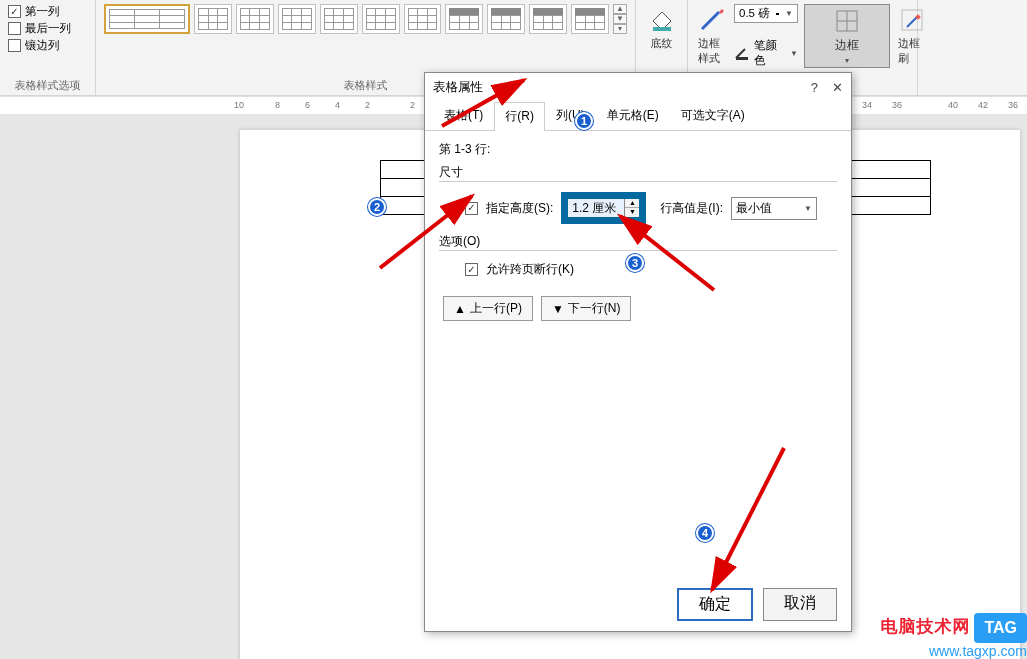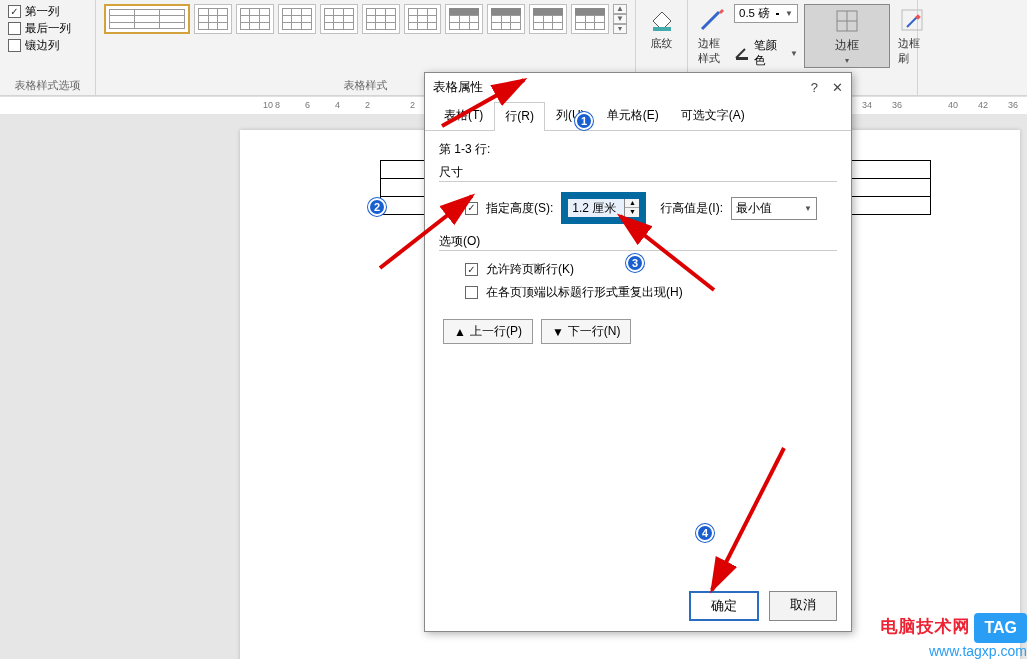--- a/index.html
+++ b/index.html
@@ -61,21 +61,21 @@
 .row { display:flex; align-items:center; gap:8px; margin:6px 0 6px 26px; }
 .spin { border:7px solid #0369a1; background:#e8f0fb; display:inline-flex; align-items:center; }
 .spin input { border:none; width:56px; padding:2px 4px; font-size:12px; background:transparent; outline:none; }
 .spin .sp-btns { display:flex; flex-direction:column; border-left:1px solid #888; }
 .spin .sp-b { width:14px; height:9px; font-size:7px; text-align:center; line-height:8px; background:#f4f4f4; border-bottom:1px solid #aaa; }
 .spin .sp-b:last-child { border-bottom:none; }
 .sel { border:1px solid #888; padding:2px 4px; font-size:12px; min-width:86px; display:inline-flex; justify-content:space-between; align-items:center; background:#fff; }
 .nav-btns { display:flex; gap:8px; margin-top:8px; }
 .nav-btn { border:1px solid #999; background:#f6f6f6; padding:3px 10px; font-size:12px; display:inline-flex; align-items:center; gap:4px; }
 .dlg-foot { display:flex; justify-content:flex-end; gap:10px; padding:10px 14px; }
-.btn { border:1px solid #888; padding:4px 20px; font-size:13px; background:#f3f3f3; }
+.btn { border:1px solid #888; padding:4px 20px; font-size:16px; background:#f3f3f3; }
 .btn.primary { border:2px solid #2a6cbf; background:#fff; }
 
 
 .arrow { position:absolute; z-index:20; pointer-events:none; }
 .badge { position:absolute; width:18px; height:18px; border-radius:50%; background:#1a5fd0; border:2px solid #fff; box-shadow:0 0 0 1px #1a5fd0; color:#fff; font-size:11px; font-weight:bold; display:flex; align-items:center; justify-content:center; z-index:25; }
 
 
 .wm { position:absolute; right:0; bottom:0; z-index:30; text-align:right; }
 .wm .t1 { color:#e23; font-size:17px; font-weight:bold; letter-spacing:1px; }
 .wm .tag { display:inline-block; background:#2a9df4; color:#fff; font-size:16px; font-weight:bold; padding:6px 10px; border-radius:4px; margin-left:4px; vertical-align:middle; }
@@ -184,21 +184,21 @@
               <rect x="17" y="8" width="4" height="4" fill="#e55" transform="rotate(45 19 10)"></rect>
             </svg>
           </span>
         <span>边框刷</span>
       </div>
     </div>
   </div>
 </div>
 
 <div class="ruler">
-  <span class="tick" style="left:263px">10</span>
+  <span class="tick" style="left:234px">10</span>
   <span class="tick" style="left:275px">8</span>
   <span class="tick" style="left:305px">6</span>
   <span class="tick" style="left:335px">4</span>
   <span class="tick" style="left:365px">2</span>
   <span class="tick" style="left:410px">2</span>
   <span class="tick" style="left:862px">34</span>
   <span class="tick" style="left:892px">36</span>
   <span class="tick" style="left:948px">40</span>
   <span class="tick" style="left:978px">42</span>
   <span class="tick" style="left:1008px">36</span>
@@ -269,24 +269,20 @@
         <span>最小值</span>
         <span class="dd-caret">▼</span>
       </span>
     </div>
 
     <div style="margin-top:9px">选项(O)</div>
     <div class="fs-line"></div>
     <div class="row">
       <span class="chk-box">✓</span>
       <span>允许跨页断行(K)</span>
-    </div>
-    <div class="row">
-      <span class="chk-box"></span>
-      <span>在各页顶端以标题行形式重复出现(H)</span>
     </div>
 
     <div class="nav-btns" style="margin-top:18px; margin-left:4px">
       <span class="nav-btn">
           <span>▲</span>
           <span>上一行(P)</span>
         </span>
       <span class="nav-btn">
           <span>▼</span>
           <span>下一行(N)</span>

